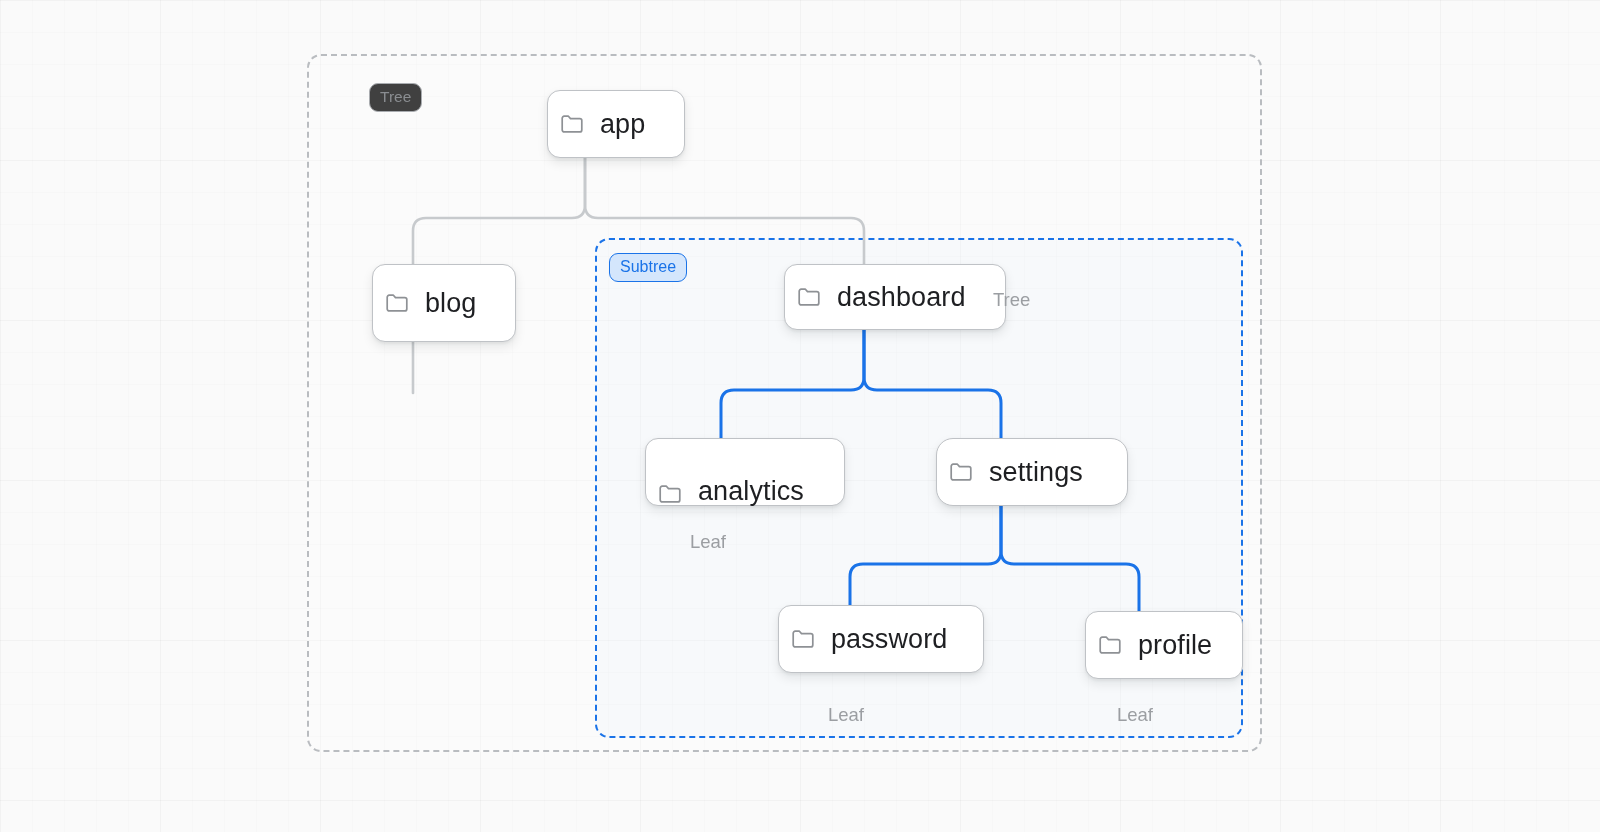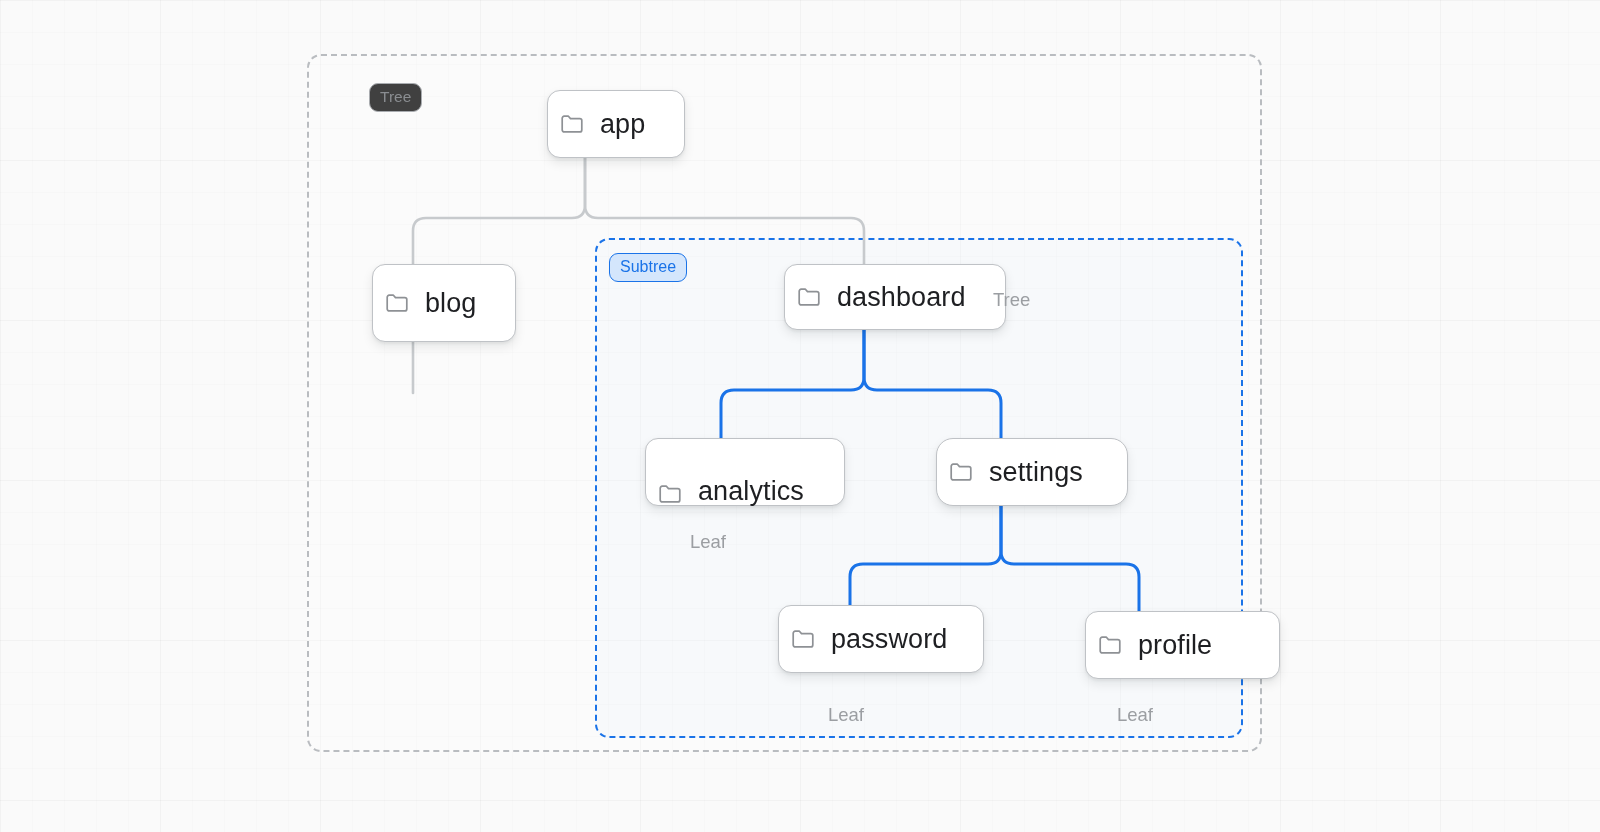--- a/index.html
+++ b/index.html
@@ -197,21 +197,21 @@
   </div>
 
   <div class="node" style="left:747px; top:605px; width:206px; height:68px;">
     <svg class="folder-icon" width="24" height="22" viewBox="0 0 24 22" fill="none" stroke="#8e9195" stroke-width="1.7" stroke-linejoin="round" stroke-linecap="round">
       <path d="M2.2 5.2 a2 2 0 0 1 2-2 h4.2 l2.1 2.4 h9.3 a2 2 0 0 1 2 2 v9.3 a2 2 0 0 1 -2 2 h-15.6 a2 2 0 0 1 -2 -2 z"></path>
     </svg>
     <span class="node-label">password</span>
   </div>
   <span class="role-caption" style="left:828px; top:706px;">Leaf</span>
 
-  <div class="node" style="left:1054px; top:611px; width:195px; height:68px;">
+  <div class="node" style="left:1054px; top:611px; width:158px; height:68px;">
     <svg class="folder-icon" width="24" height="22" viewBox="0 0 24 22" fill="none" stroke="#8e9195" stroke-width="1.7" stroke-linejoin="round" stroke-linecap="round">
       <path d="M2.2 5.2 a2 2 0 0 1 2-2 h4.2 l2.1 2.4 h9.3 a2 2 0 0 1 2 2 v9.3 a2 2 0 0 1 -2 2 h-15.6 a2 2 0 0 1 -2 -2 z"></path>
     </svg>
     <span class="node-label">profile</span>
   </div>
   <span class="role-caption" style="left:1117px; top:706px;">Leaf</span>
 
 </div>
 
 </body></html>

